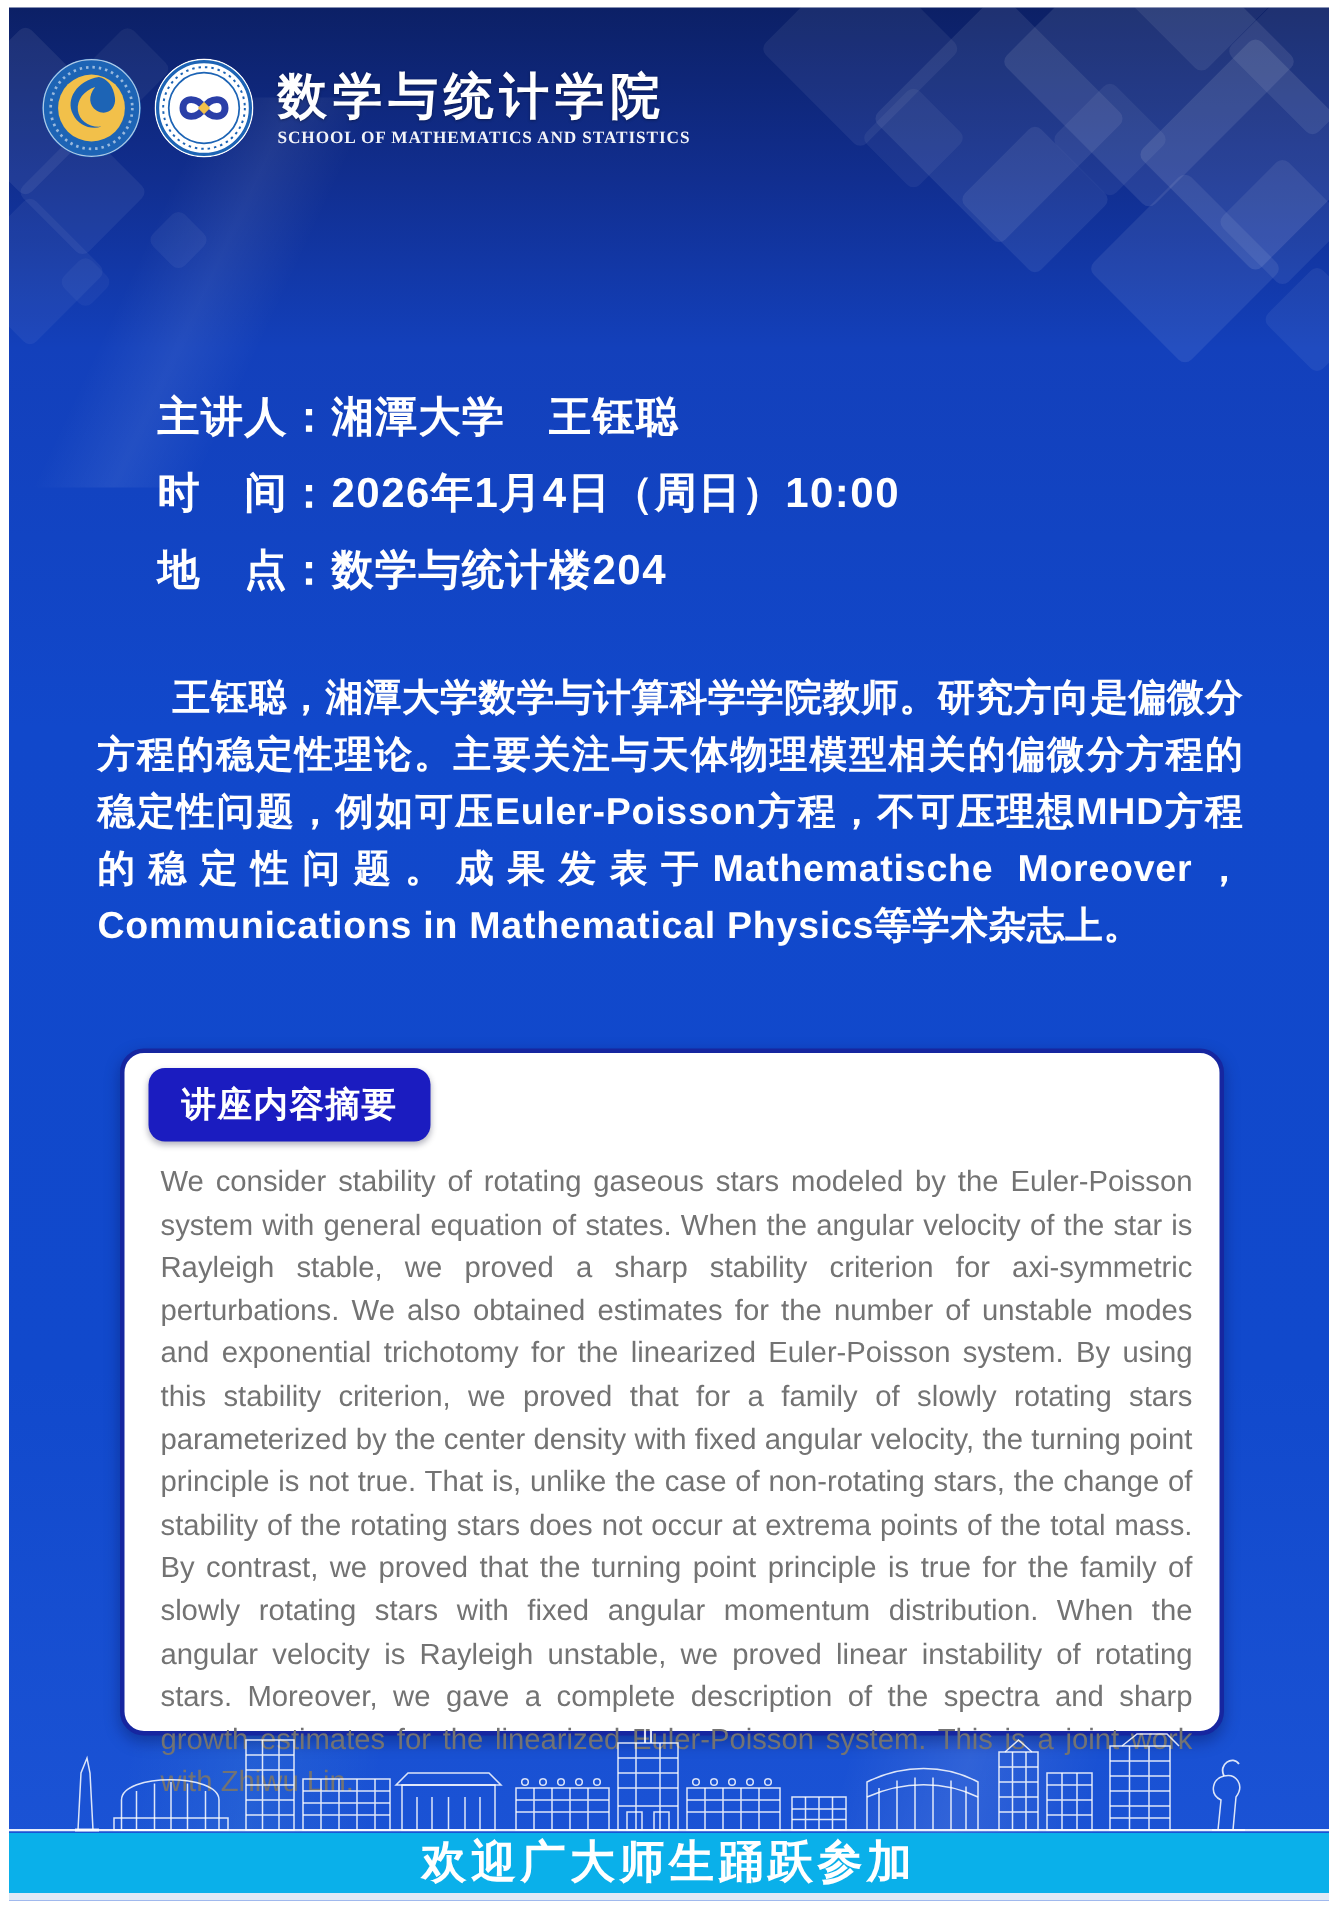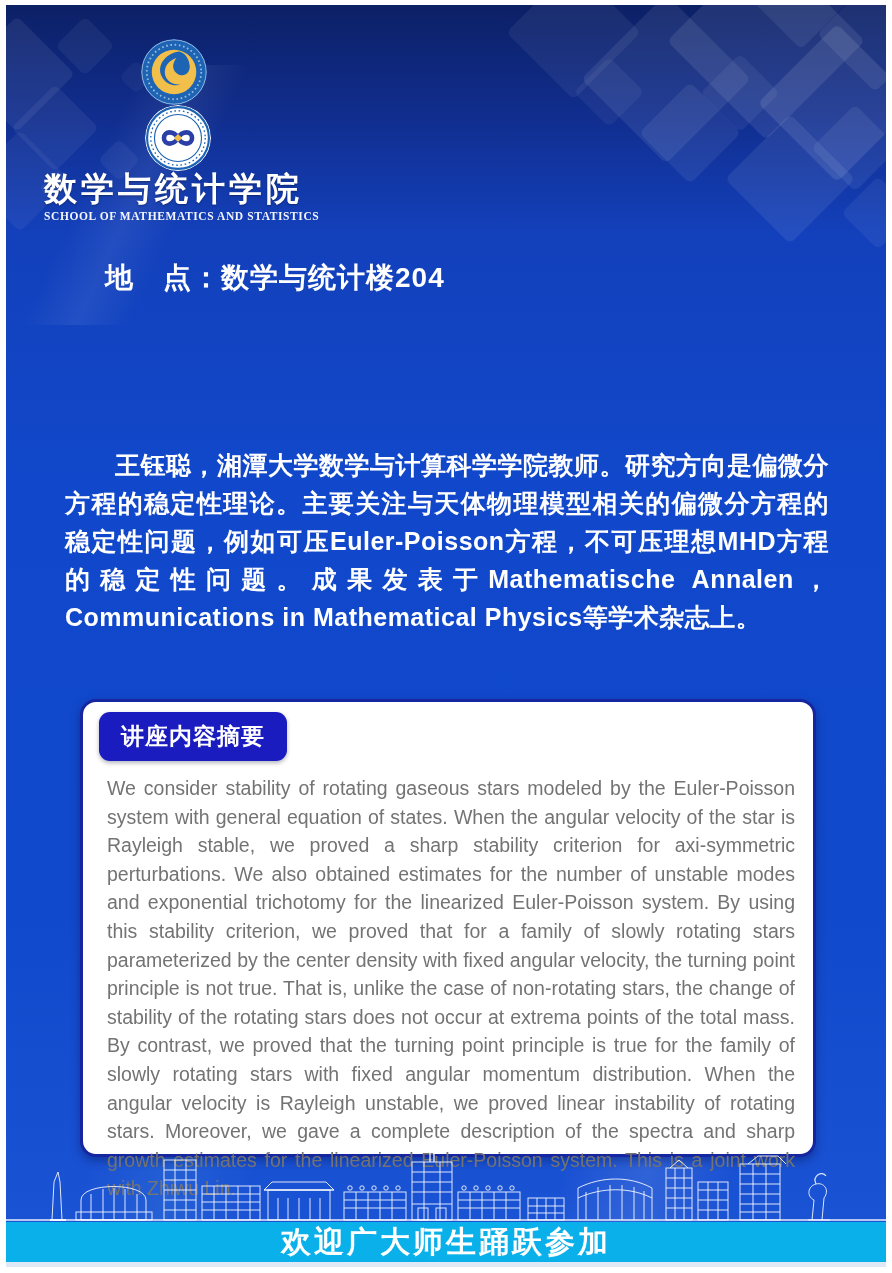--- a/index.html
+++ b/index.html
@@ -20,21 +20,21 @@
   .diamond{position:absolute;background:#fff;transform:rotate(45deg);border-radius:6px;pointer-events:none;}
   .streak{position:absolute;pointer-events:none;}
   .streak.s1{left:-80px;top:60px;width:420px;height:260px;
     background:linear-gradient(115deg,rgba(255,255,255,0) 40%,rgba(255,255,255,.07) 50%,rgba(255,255,255,0) 60%);}
   .streak.s2{left:380px;top:1020px;width:560px;height:240px;
     background:linear-gradient(105deg,rgba(255,255,255,0) 35%,rgba(255,255,255,.10) 48%,rgba(255,255,255,0) 62%);}
   .streak.s3{left:-40px;top:1120px;width:400px;height:140px;
     background:linear-gradient(100deg,rgba(255,255,255,0) 30%,rgba(160,255,230,.08) 50%,rgba(255,255,255,0) 70%);}
 
   
-  .logos{position:absolute;left:22px;top:34px;display:flex;align-items:center;flex-direction:column;}
+  .logos{position:absolute;left:22px;top:34px;display:flex;align-items:center;}
   .logo{width:66px;height:66px;border-radius:50%;flex:0 0 auto;}
   .logo + .logo{margin-left:9px;}
   .school-names{margin-left:16px;color:#fff;}
   .school-zh{
     font-family:"Liberation Serif", serif;font-weight:700;font-size:33px;
     letter-spacing:4px;line-height:36px;text-shadow:0 1px 2px rgba(0,0,0,.35);
   }
   .school-en{
     font-family:"Liberation Serif", serif;font-weight:700;font-size:11.5px;
     letter-spacing:.6px;margin-top:3px;opacity:.95;text-align:right;
@@ -131,24 +131,26 @@
       <rect x="36.5" y="36.5" width="7" height="7" fill="#f2c04a" transform="rotate(45 40 40)"></rect>
     </svg>
     <div class="school-names">
       <div class="school-zh">数学与统计学院</div>
       <div class="school-en">SCHOOL OF MATHEMATICS AND STATISTICS</div>
     </div>
   </div>
 
 
   <div class="info">
+    <div class="info-line">主讲人：湘潭大学　王钰聪</div>
+    <div class="info-line">时　间：2026年1月4日（周日）10:00</div>
     <div class="info-line">地　点：数学与统计楼204</div>
   </div>
 
-  <div class="bio">王钰聪，湘潭大学数学与计算科学学院教师。研究方向是偏微分方程的稳定性理论。主要关注与天体物理模型相关的偏微分方程的稳定性问题，例如可压Euler-Poisson方程，不可压理想MHD方程的稳定性问题。成果发表于Mathematische Annalen， Communications in Mathematical Physics等学术杂志上。</div>
+  <div class="bio">王钰聪，湘潭大学数学与计算科学学院教师。研究方向是偏微分方程的稳定性理论。主要关注与天体物理模型相关的偏微分方程的稳定性问题，例如可压Euler-Poisson方程，不可压理想MHD方程的稳定性问题。成果发表于Mathematische Moreover， Communications in Mathematical Physics等学术杂志上。</div>
 
   <div class="card">
     <div class="badge">讲座内容摘要</div>
     <div class="abstract-text">We consider stability of rotating gaseous stars modeled by the Euler-Poisson system with general equation of states. When the angular velocity of the star is Rayleigh stable, we proved a sharp stability criterion for axi-symmetric perturbations. We also obtained estimates for the number of unstable modes and exponential trichotomy for the linearized Euler-Poisson system. By using this stability criterion, we proved that for a family of slowly rotating stars parameterized by the center density with fixed angular velocity, the turning point principle is not true. That is, unlike the case of non-rotating stars, the change of stability of the rotating stars does not occur at extrema points of the total mass. By contrast, we proved that the turning point principle is true for the family of slowly rotating stars with fixed angular momentum distribution. When the angular velocity is Rayleigh unstable, we proved linear instability of rotating stars. Moreover, we gave a complete description of the spectra and sharp growth estimates for the linearized Euler-Poisson system. This is a joint work with Zhiwu Lin.</div>
   </div>
 
   <svg class="skyline" viewBox="0 0 880 80" fill="none" stroke="rgba(255,255,255,.85)" stroke-width="1">
 
     <line x1="0" y1="78" x2="880" y2="78" stroke="rgba(255,255,255,.9)" stroke-width="1.5"></line>
 

